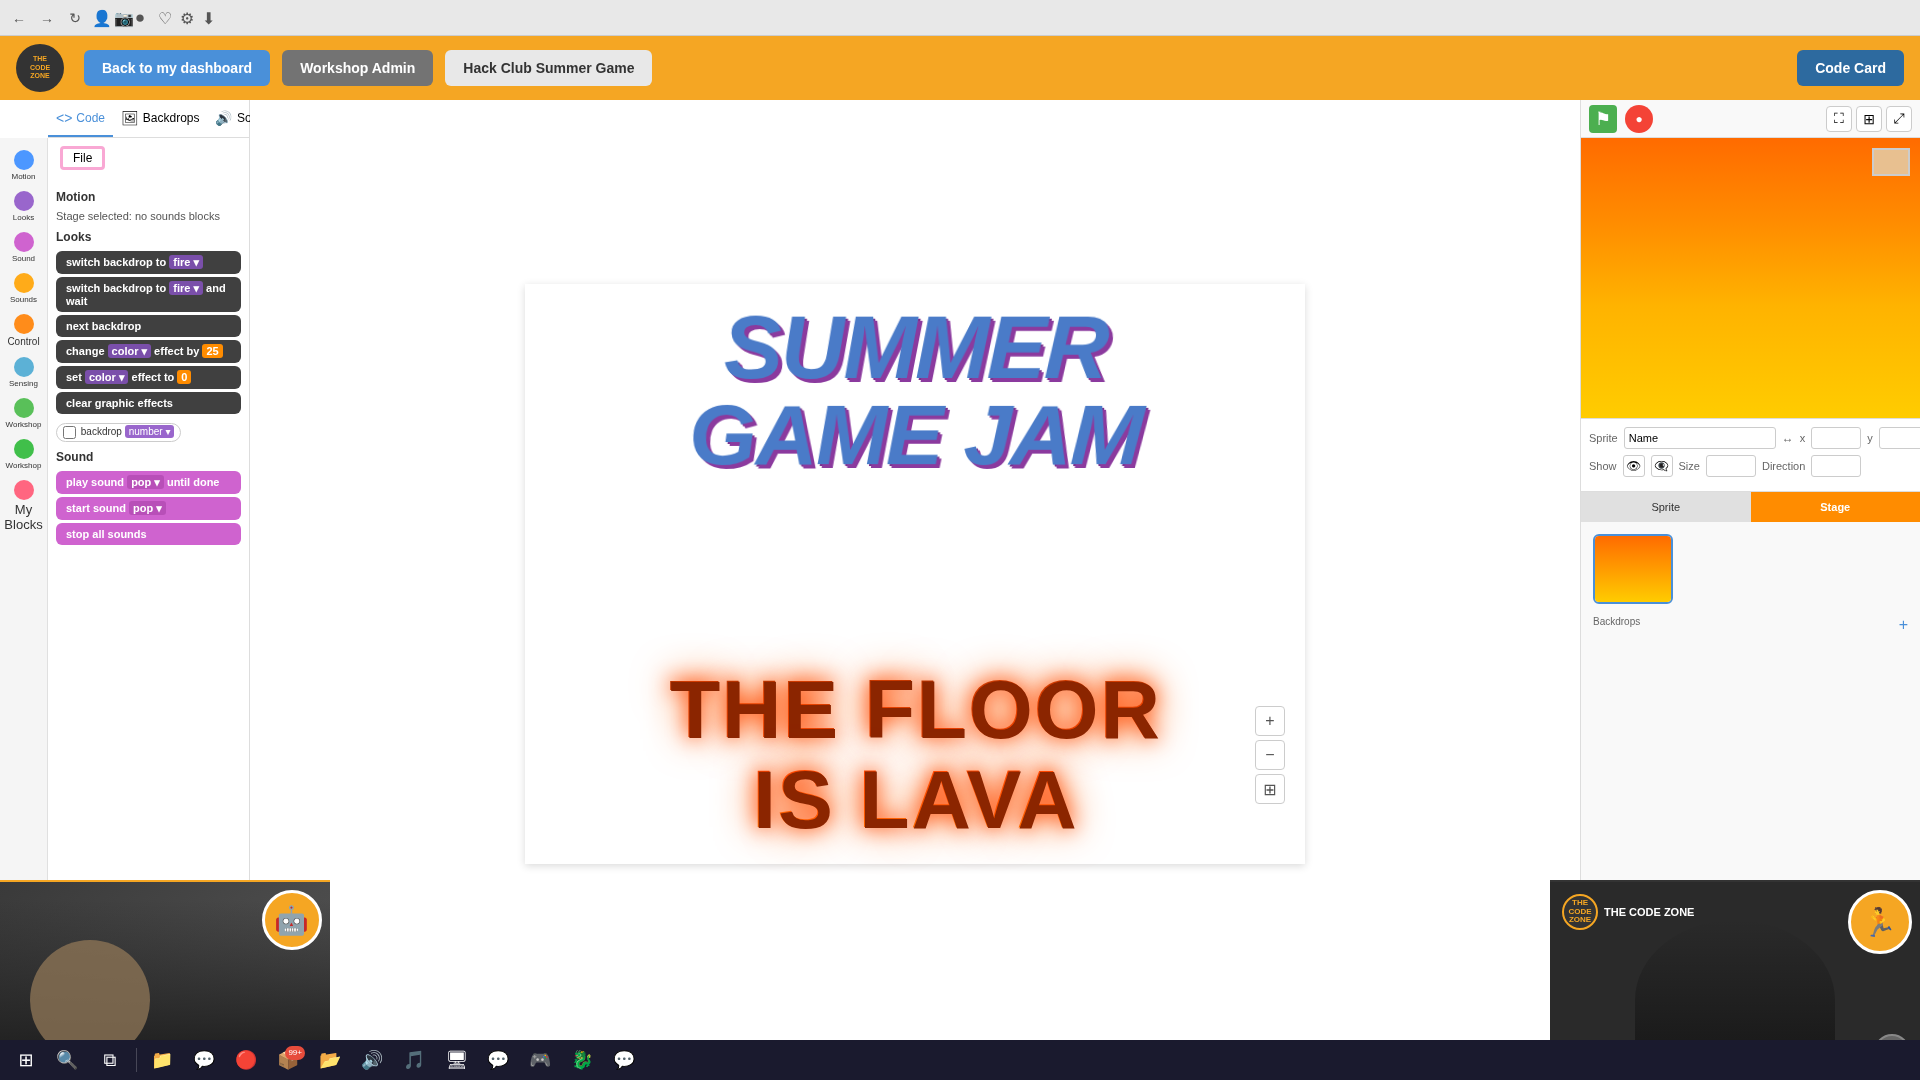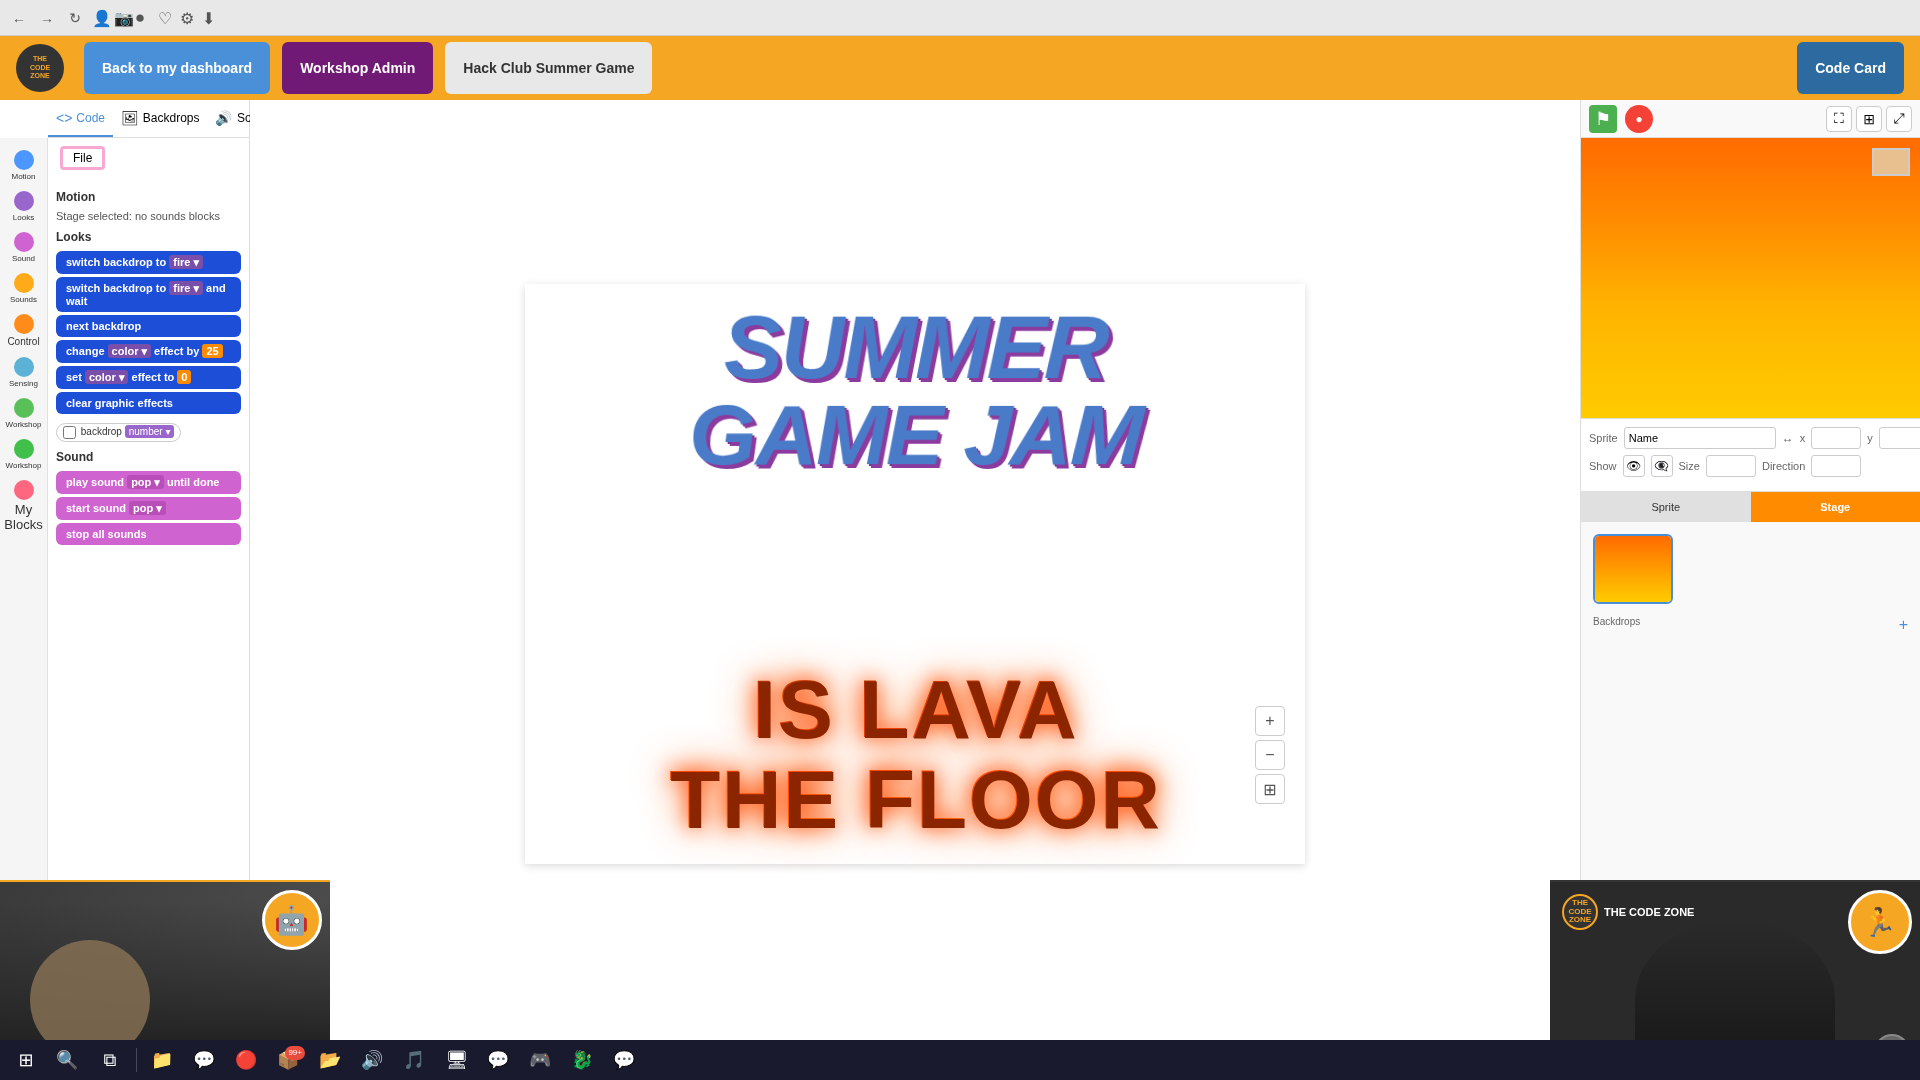--- a/index.html
+++ b/index.html
@@ -52,30 +52,30 @@
       display: flex; align-items: center; gap: 8px;
       margin-right: 8px;
     }
     .logo-circle {
       width: 48px; height: 48px; border-radius: 50%;
       background: #333;
       display: flex; align-items: center; justify-content: center;
       color: white; font-size: 8px; font-weight: bold; text-align: center; line-height: 1.2;
     }
     .header-btn {
-      height: 52px;
+      height: 36px;
       padding: 0 18px;
       border-radius: 6px;
       border: none;
       cursor: pointer;
       font-size: 14px;
       font-weight: bold;
     }
     .btn-back { background: #4a90d9; color: white; }
-    .btn-admin { background: #701a75; color: white; }
+    .btn-admin { background: #737373; color: white; }
     .btn-hackclub { background: #e8e8e8; color: #333; }
     .btn-codecard { background: #2d6a9f; color: white; margin-left: auto; }
 
     
     .main-area {
       display: flex;
       height: calc(1080px - 36px - 64px);
       background: #fff;
     }
 
@@ -133,21 +133,21 @@
       padding: 5px 10px;
       border-radius: 6px;
       border: none;
       cursor: pointer;
       font-size: 11px;
       color: white;
       font-weight: bold;
       text-align: left;
       width: calc(100% - 16px);
     }
-    .block-purple { background: #1d4ed8; }
+    .block-purple { background: #404040; }
     .block-sound { background: #cf63cf; }
     .block-white-pill {
       background: white;
       border: 1px solid #ccc;
       border-radius: 10px;
       font-size: 10px;
       color: #333;
       padding: 2px 6px;
       cursor: pointer;
     }
@@ -585,22 +585,22 @@
 
         <div class="game-title-area">
           <div class="summer-game-jam">
             <span>SUMMER</span><br>
             <span>GAME  JAM</span>
           </div>
         </div>
 
         <div class="floor-lava-text">
           <div class="floor-lava-big">
+            <div>THE FLOOR</div>
             <div>IS LAVA</div>
-            <div>THE FLOOR</div>
           </div>
         </div>
 
         <div class="zoom-controls">
           <button class="zoom-btn">+</button>
           <button class="zoom-btn">−</button>
           <button class="zoom-btn">⊞</button>
         </div>
       </div>
     </div>

